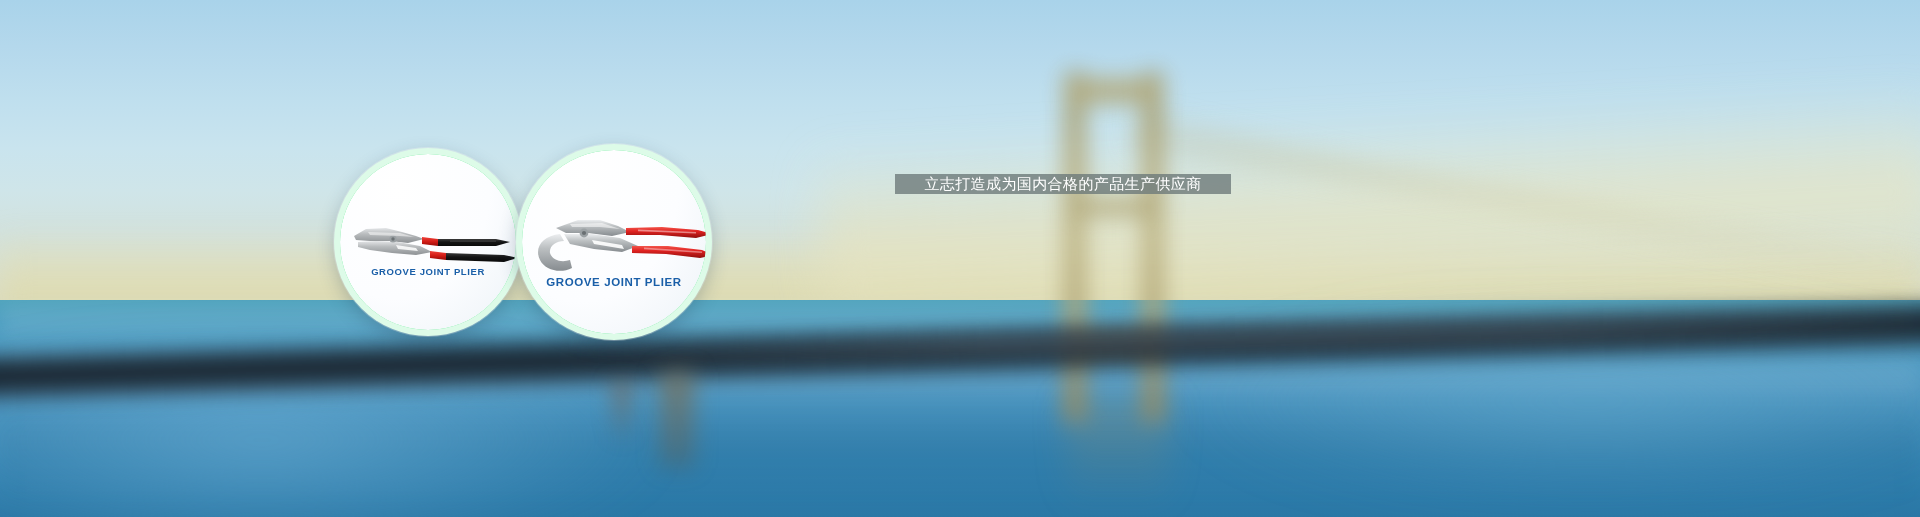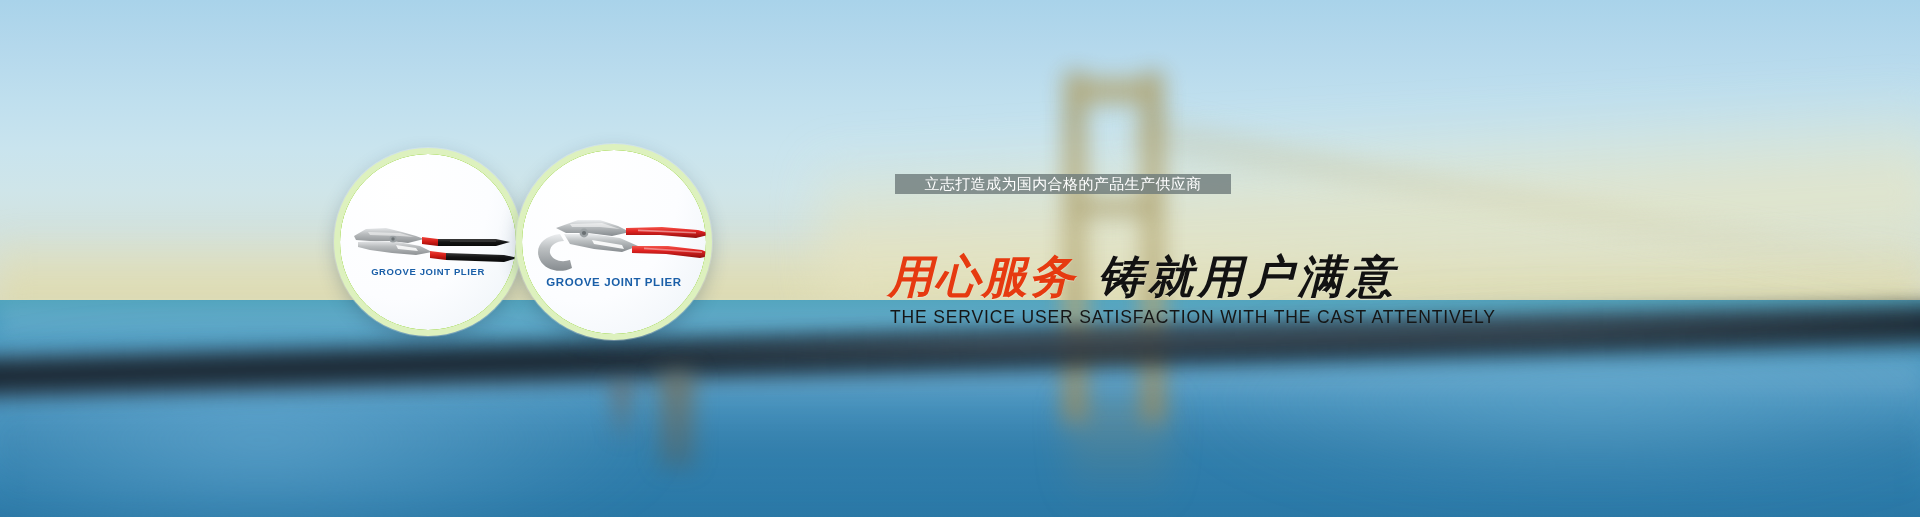--- a/index.html
+++ b/index.html
@@ -219,21 +219,21 @@
     left: 1066px; top: 400px;
     width: 104px; height: 110px;
     background: linear-gradient(to bottom, rgba(150,140,100,0.30), rgba(150,140,100,0.00));
     filter: blur(16px);
   }
 
   
   .product-circle {
     position: absolute;
     border-radius: 50%;
-    background: #84cc16;
+    background: #86efac;
     border: 6px solid rgba(255,255,255,0.72);
     box-shadow: 0 6px 18px rgba(40,70,95,0.28),
                 0 0 0 1px rgba(255,255,255,0.35);
     overflow: hidden;
   }
   .product-circle .shine {
     position: absolute;
     inset: 0;
     border-radius: 50%;
     background: radial-gradient(ellipse at 32% 20%, rgba(255,255,255,1) 0%, rgba(252,253,255,1) 55%, rgba(236,242,247,1) 100%);
@@ -448,19 +448,15 @@
       <path d="M44 24 L76 23 L94 29 L74 27 L46 27 Z" fill="#ffffff" opacity="0.55"></path>
     </svg>
 
     <div class="product-caption">GROOVE JOINT PLIER</div>
   </div>
 
   <div class="tagline-bar">
     <span class="tagline-bar-text">立志打造成为国内合格的产品生产供应商</span>
   </div>
 
-  <div class="headline">
-    <span class="headline-primary">用心服务</span><span class="headline-secondary">铸就用户满意</span>
-  </div>
-
-  <div class="subheadline">THE SERVICE USER SATISFACTION WITH THE CAST ATTENTIVELY</div>
+
 
 </div>
 
 </body></html>

